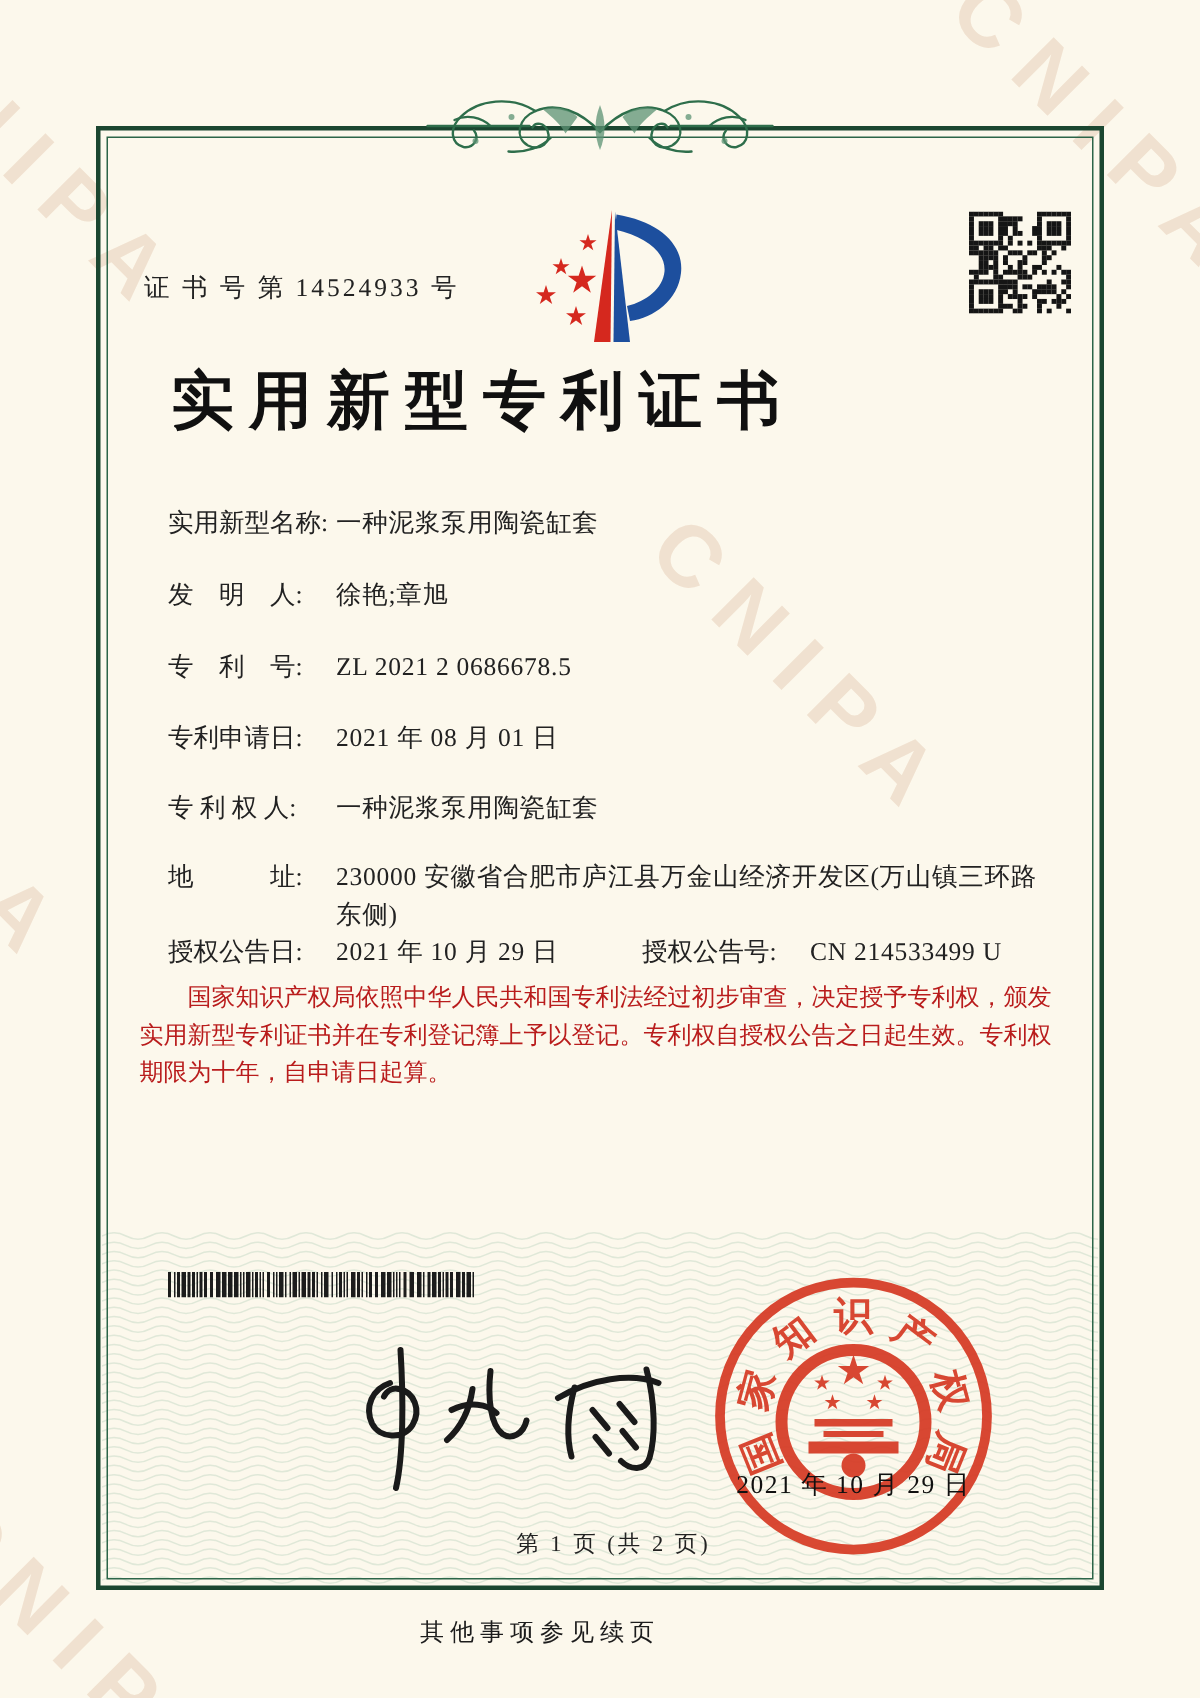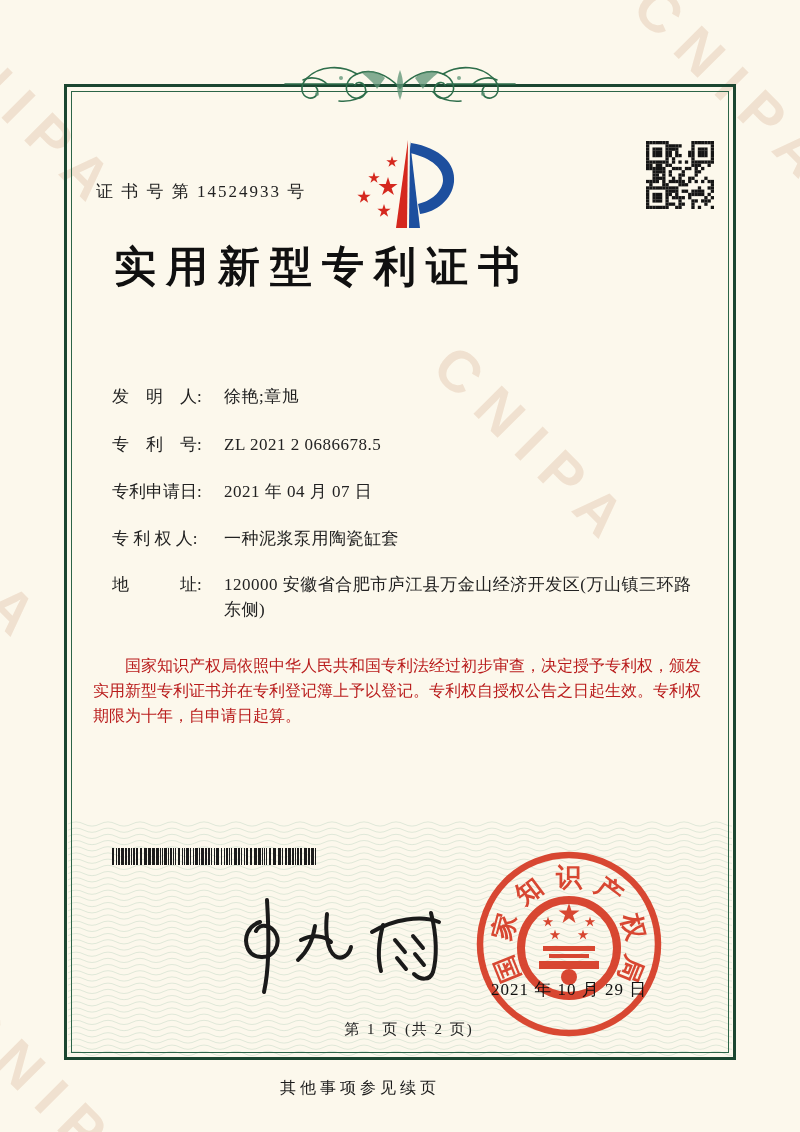--- a/index.html
+++ b/index.html
@@ -394,34 +394,41 @@
       <rect x="19.43" y="64.76" width="3.30" height="3.30"></rect>
       <rect x="29.14" y="64.76" width="3.30" height="3.30"></rect>
       <rect x="32.38" y="64.76" width="3.30" height="3.30"></rect>
       <rect x="45.33" y="64.76" width="3.30" height="3.30"></rect>
       <rect x="51.81" y="64.76" width="3.30" height="3.30"></rect>
       <rect x="64.76" y="64.76" width="3.30" height="3.30"></rect>
     </svg>
 
   <div class="title">实用新型专利证书</div>
 
+  <div class="row" style="top:336px">
+    <span class="lbl">实用新型名称:</span><span class="val">一种泥浆泵用陶瓷缸套</span>
+  </div>
   <div class="row" style="top:384px">
     <span class="lbl">发　明　人:</span><span class="val">徐艳;章旭</span>
   </div>
   <div class="row" style="top:432px">
     <span class="lbl">专　利　号:</span><span class="val">ZL 2021 2 0686678.5</span>
   </div>
   <div class="row" style="top:479px">
-    <span class="lbl">专利申请日:</span><span class="val">2021 年 04 月 07 日</span>
+    <span class="lbl">专利申请日:</span><span class="val">2021 年 08 月 01 日</span>
   </div>
   <div class="row" style="top:526px">
     <span class="lbl">专 利 权 人:</span><span class="val">一种泥浆泵用陶瓷缸套</span>
   </div>
   <div class="row addr" style="top:572px">
-    <span class="lbl">地　　　址:</span><span class="val">120000 安徽省合肥市庐江县万金山经济开发区(万山镇三环路东侧)</span>
+    <span class="lbl">地　　　址:</span><span class="val">230000 安徽省合肥市庐江县万金山经济开发区(万山镇三环路东侧)</span>
+  </div>
+  <div class="row" style="top:622px">
+    <span class="lbl">授权公告日:</span><span class="val">2021 年 10 月 29 日</span>
+    <span class="pair2"><span class="lbl">授权公告号:</span><span class="val">CN 214533499 U</span></span>
   </div>
 
   <div class="paras">
     <p>国家知识产权局依照中华人民共和国专利法经过初步审查，决定授予专利权，颁发实用新型专利证书并在专利登记簿上予以登记。专利权自授权公告之日起生效。专利权期限为十年，自申请日起算。</p>
   </div>
 
   <svg class="barcode" id="barcode-svg" viewBox="0 0 208 17" fill="#1c1c1c">
       <rect x="0" y="0" width="2" height="17"></rect>
       <rect x="4" y="0" width="1" height="17"></rect>
       <rect x="6" y="0" width="2" height="17"></rect>

